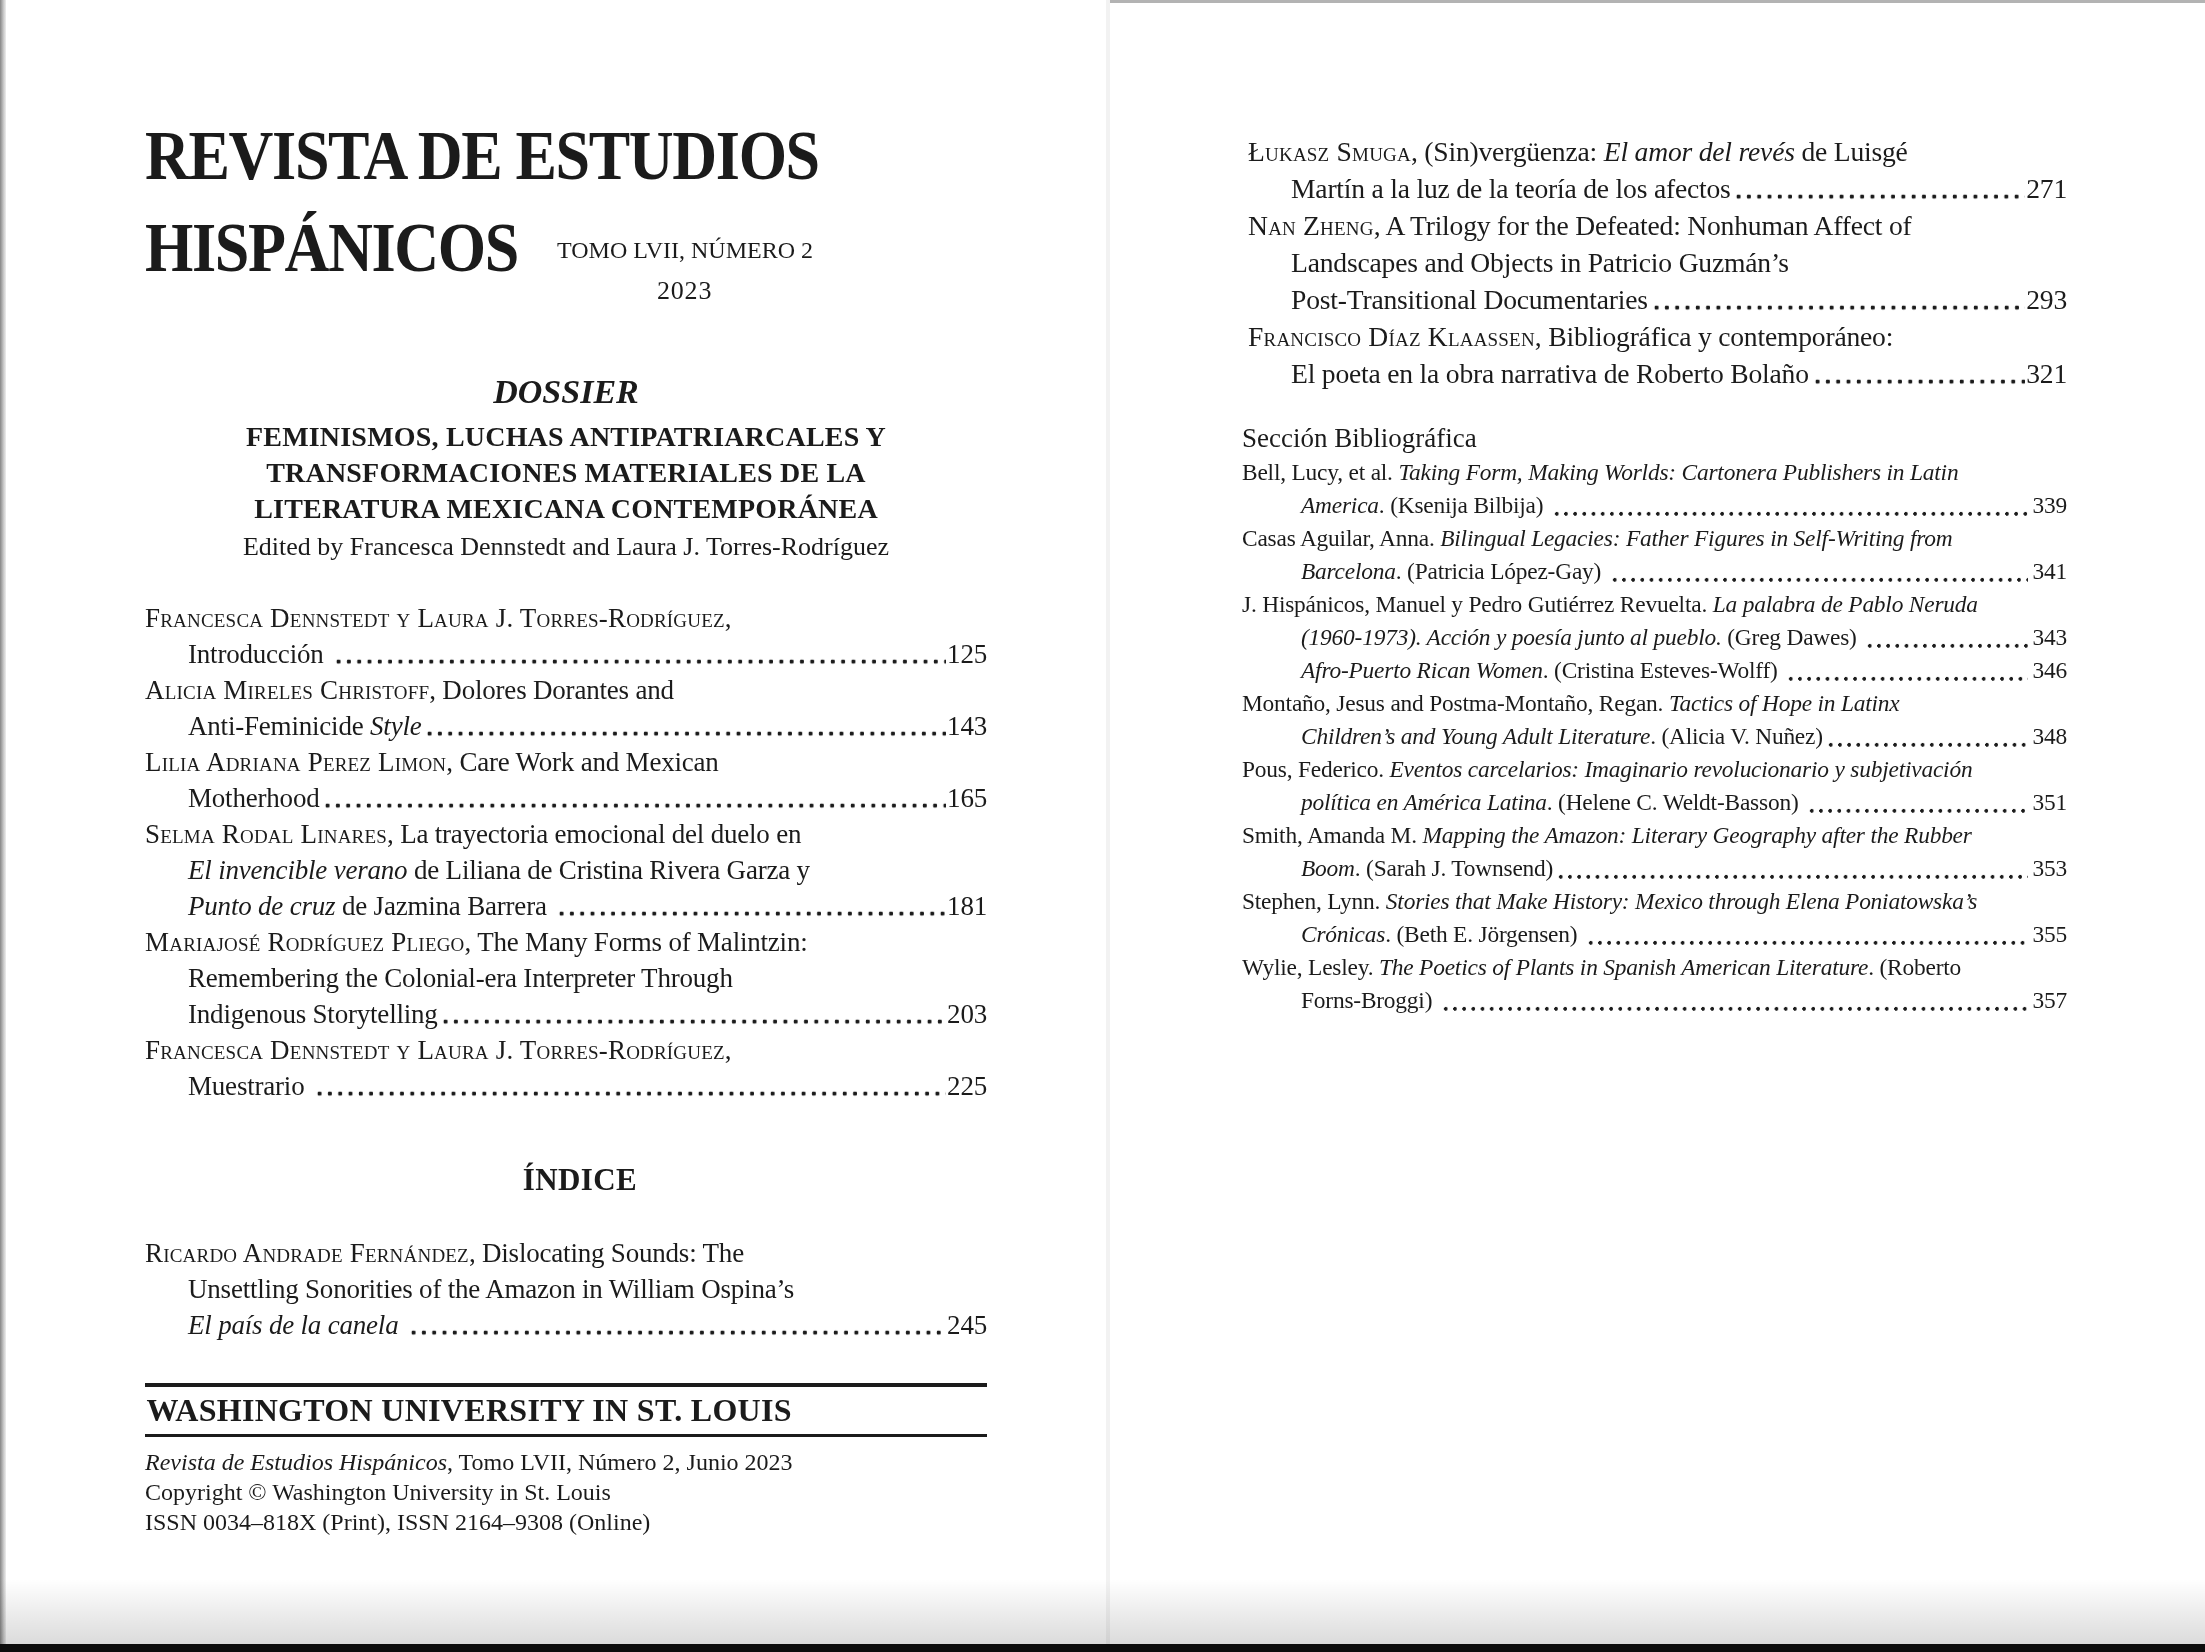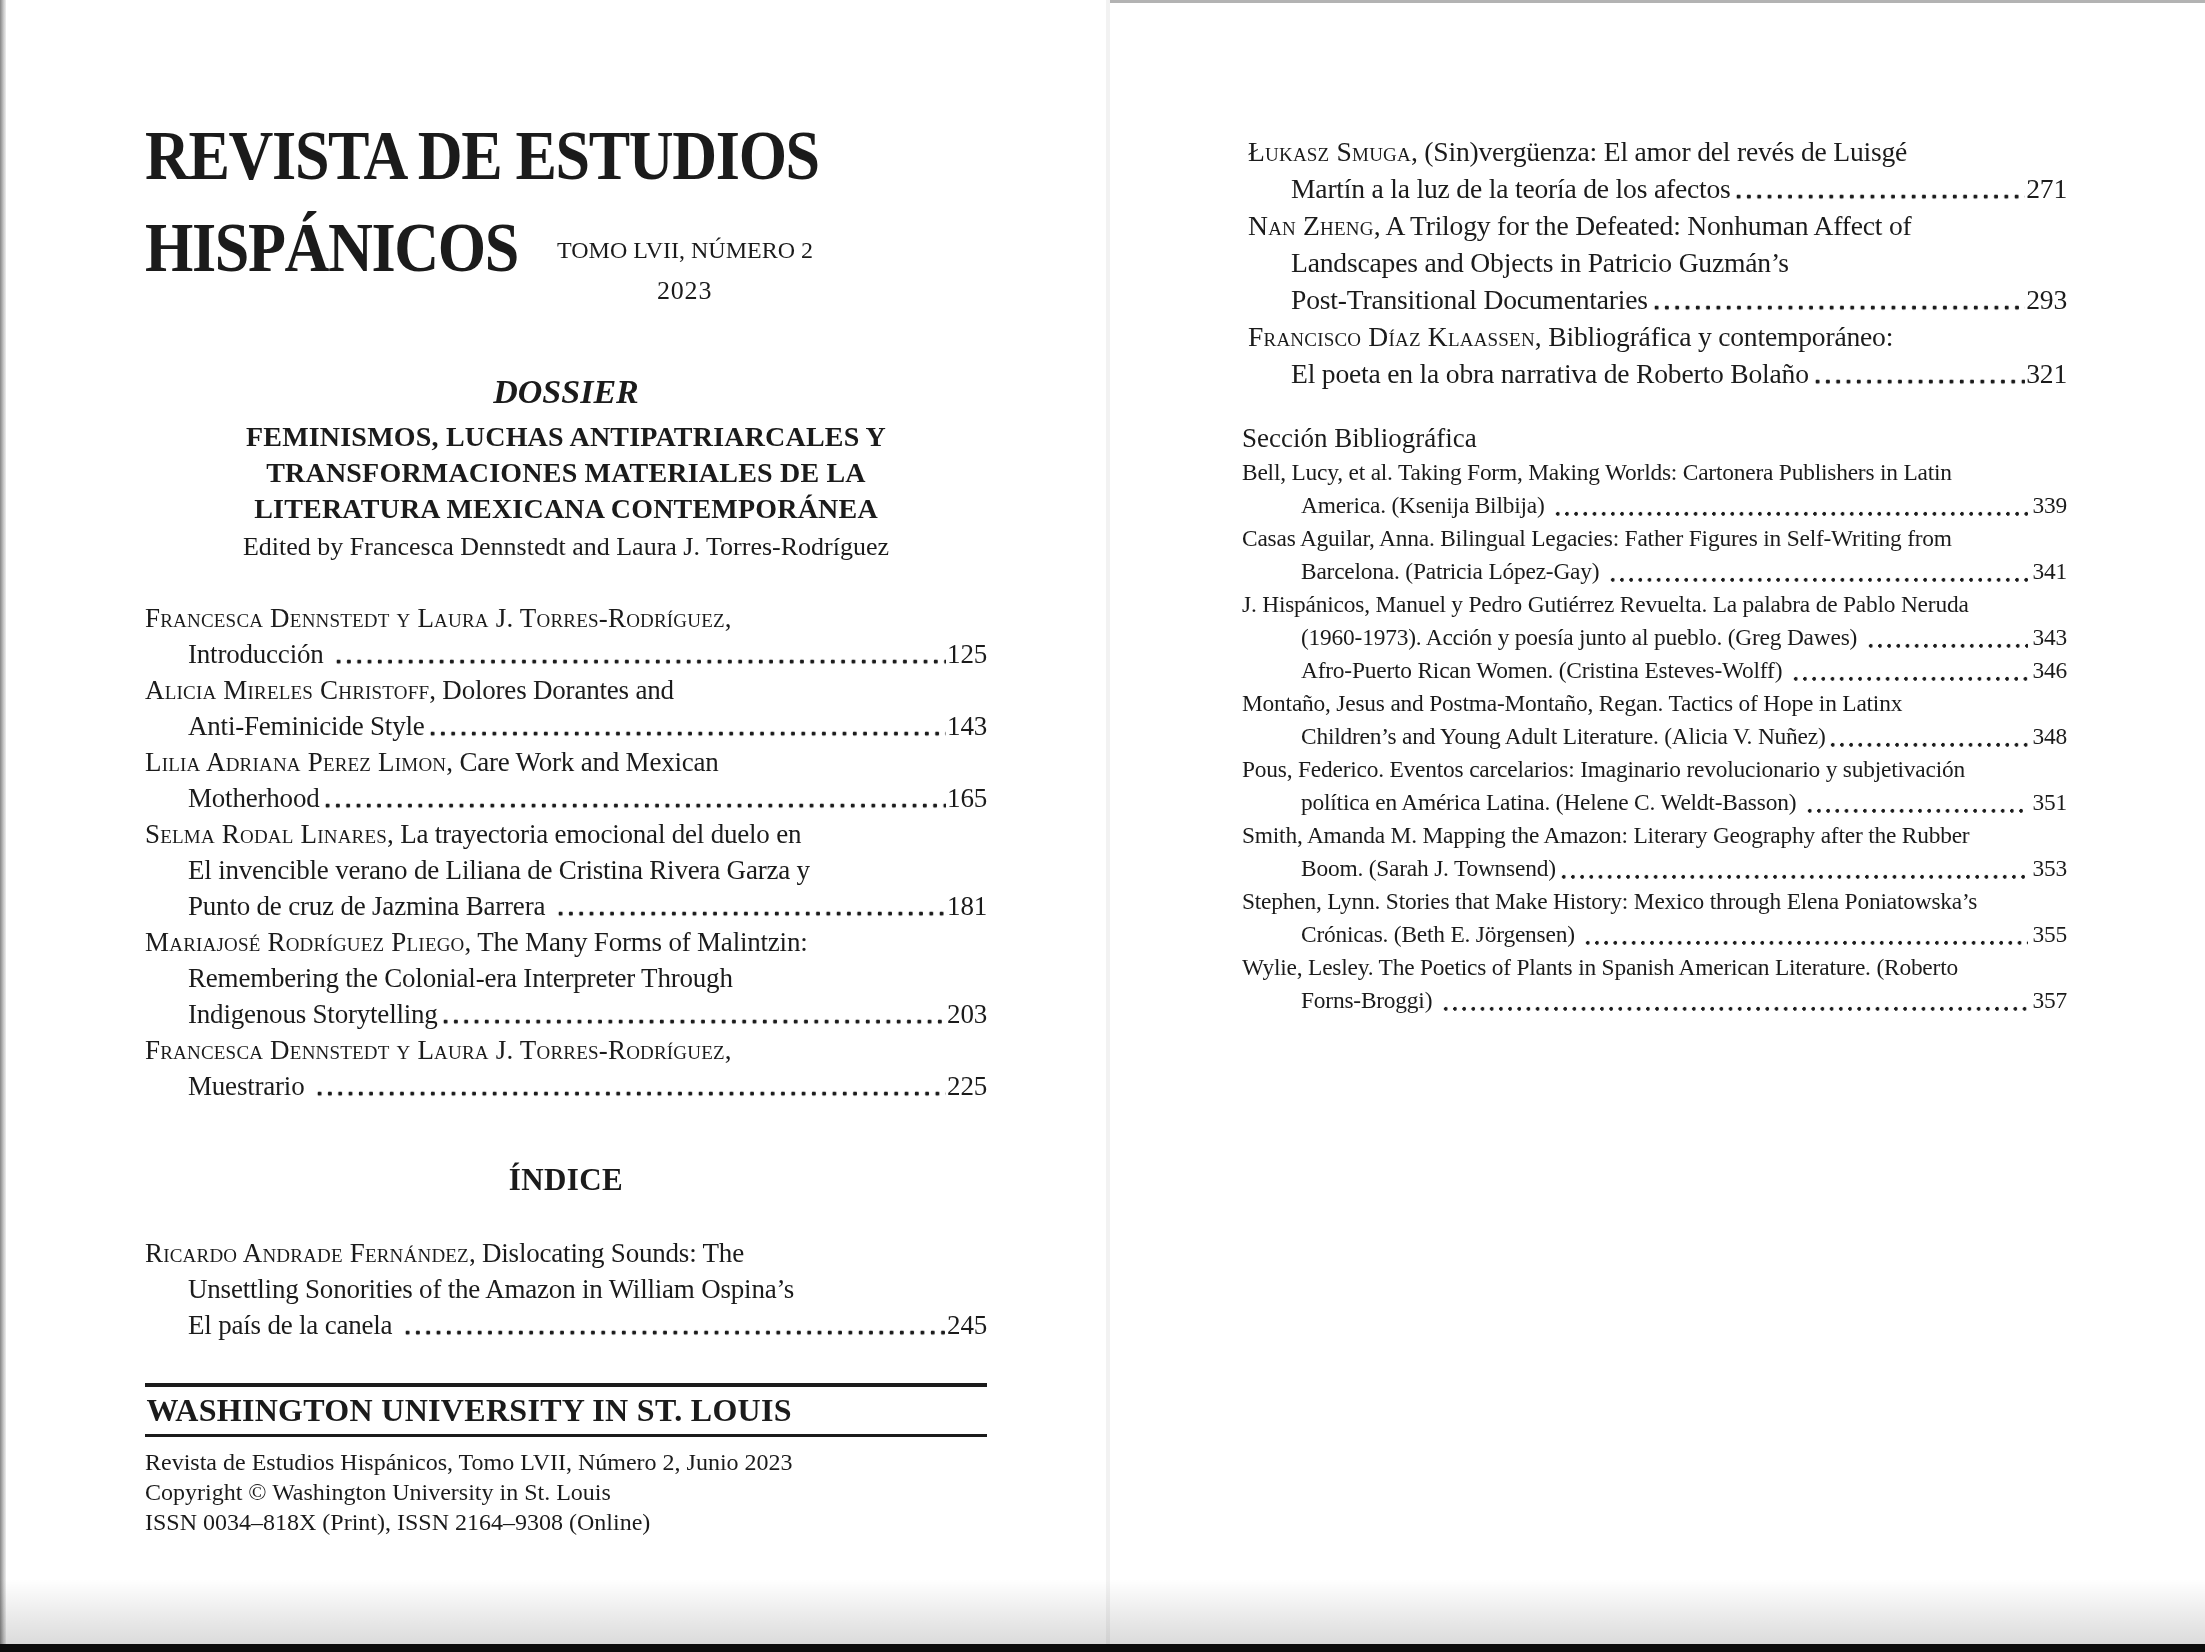--- a/index.html
+++ b/index.html
@@ -39,26 +39,26 @@
   .dossier-heading .hline{font-size:28px;font-weight:bold;line-height:36px;letter-spacing:0.2px;}
   .edited{font-size:26px;line-height:35px;margin-top:2.3px;}
 
   
   .toclist{left:145px;width:842px;}
   #toc-left{top:600px;}
   .line{display:flex;align-items:baseline;line-height:36px;font-size:27px;letter-spacing:-0.2px;}
   .line .txt{white-space:pre;flex:0 1 auto;}
   .line.indent{padding-left:43px;}
   .sc{font-variant:small-caps;letter-spacing:0.2px;}
-  .it{margin-top:16px;}
+  .it{font-style:italic;margin-top:16px;}
   .dots{flex:1 1 0;align-self:flex-end;height:9.2px;margin:0 1.5px 5.4px 3.8px;min-width:13.8px;
     background-image:radial-gradient(circle at 4.6px 4.6px,var(--ink) 1.9px,rgba(0,0,0,0) 2.4px);
     background-size:10.3px 9.2px;background-repeat:repeat-x;background-position:left bottom;}
 
-  #indice-heading{left:145px;top:1162px;width:842px;text-align:center;
+  #indice-heading{left:159px;top:1162px;width:842px;text-align:center;
     font-weight:bold;font-size:31px;letter-spacing:0.4px;}
   #indice-list{top:1235px;}
 
   
   .footer{left:145px;top:1383px;width:842px;}
   .rule{height:3.8px;background:var(--ink);}
   .rule.thin{height:3.1px;}
   .univ{font-size:32px;font-weight:bold;letter-spacing:0.3px;line-height:1;padding:6.9px 0 8.4px 1.5px;}
   .colophon{margin-top:10px;font-size:24px;line-height:30px;}
   .colophon .cline{white-space:pre;}

